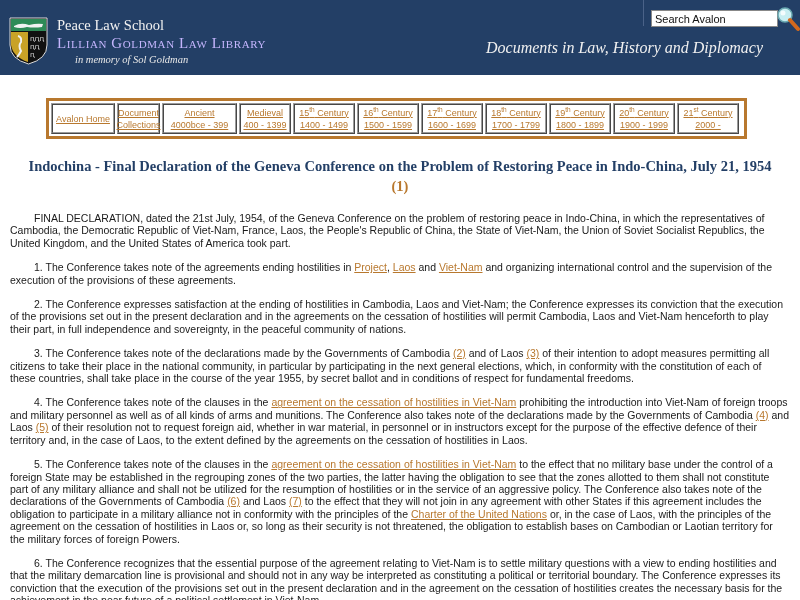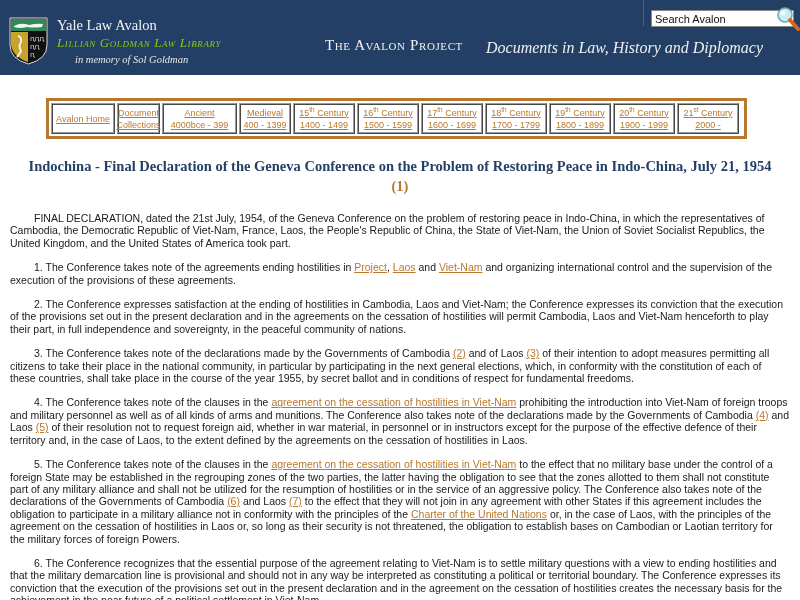--- a/index.html
+++ b/index.html
@@ -18,41 +18,41 @@
   }
   .crest {
     position: absolute; left: 9px; top: 17px; width: 39px; height: 48px;
   }
   .yale-title {
     position: absolute; left: 57px; top: 17px;
     font-family: "Liberation Serif", serif; font-size: 14.5px; color: #f2f2f2;
   }
   .lib-title {
     position: absolute; left: 57px; top: 35px;
-    font-family: "Liberation Serif", serif; font-size: 13px; color: #84cc16;
-    font-variant: small-caps; letter-spacing: 0.6px; font-style: italic;
+    font-family: "Liberation Serif", serif; font-size: 15px; color: #c4b5fd;
+    font-variant: small-caps; letter-spacing: 0.6px;
   }
   .memory {
     position: absolute; left: 75px; top: 54px;
     font-family: "Liberation Serif", serif; font-style: italic; font-size: 10.5px; color: #e8e8e8;
   }
   .avalon-title {
     position: absolute; left: 325px; top: 37px;
     font-family: "Liberation Serif", serif; font-size: 15px; color: #f2f2f2;
     font-variant: small-caps; letter-spacing: 0.6px;
   }
   .avalon-sub {
     position: absolute; left: 486px; top: 39px;
     font-family: "Liberation Serif", serif; font-style: italic; font-size: 16px; color: #f0f0f0;
   }
   .divider-v {
     position: absolute; left: 643px; top: 0; width: 1px; height: 26px; background: #4a6288;
   }
   .search-input {
-    position: absolute; left: 651px; top: 10px; width: 143px; height: 17px;
+    position: absolute; left: 651px; top: 10px; width: 127px; height: 17px;
     border: 1px solid #888; background: #fff; padding: 0 3px;
     font-family: "Liberation Sans", sans-serif; font-size: 11px; color: #111;
     outline: none;
   }
   .search-btn {
     position: absolute; left: 776px; top: 6px; width: 24px; height: 26px;
     background: transparent; border: 0; padding: 0; cursor: pointer;
   }
   
   .nav-wrap {
@@ -92,24 +92,23 @@
   <svg class="crest" viewBox="0 0 39 48">
     <path d="M1 1 H38 V28 Q38 42 19.5 47 Q1 42 1 28 Z" fill="#111" stroke="#ddd" stroke-width="1"></path>
     <rect x="2" y="2" width="35" height="12" fill="#2e8b57"></rect>
     <path d="M5 9 Q12 5 20 8 Q28 6 34 7 L33 10 Q25 11 18 10 Q11 12 5 10 Z" fill="#f2f2f2"></path>
     <path d="M2 15 H19 V45 Q4 40 2 28 Z" fill="#c9a227"></path>
     <path d="M9 19 Q13 20 12 25 Q9 29 12 34 Q10 38 8 40" stroke="#f2f2f2" stroke-width="2" fill="none"></path>
     <text x="21" y="24" font-size="7" fill="#ddd" font-family="DejaVu Sans, sans-serif">ԥԥԥ</text>
     <text x="21" y="32" font-size="7" fill="#ddd" font-family="DejaVu Sans, sans-serif">ԥԥ</text>
     <text x="21" y="40" font-size="7" fill="#ddd" font-family="DejaVu Sans, sans-serif">ԥ</text>
   </svg>
-  <div class="yale-title">Yale Law Avalon</div>
+  <div class="yale-title">Peace Law School</div>
   <div class="lib-title">Lillian Goldman Law Library</div>
   <div class="memory">in memory of Sol Goldman</div>
-  <div class="avalon-title">The Avalon Project</div>
   <div class="avalon-sub">Documents in Law, History and Diplomacy</div>
   <div class="divider-v"></div>
   <input class="search-input" type="text" value="Search Avalon" style="">
   <button class="search-btn">
     <svg width="24" height="26" viewBox="0 0 24 26">
       <circle cx="9" cy="9" r="7" fill="#c8eef2" stroke="#6aa8b0" stroke-width="1.5"></circle>
       <circle cx="7" cy="7" r="2.5" fill="#ffffff" opacity="0.8"></circle>
       <line x1="14" y1="14" x2="22" y2="23" stroke="#d2691e" stroke-width="4" stroke-linecap="round"></line>
     </svg>
   </button>

